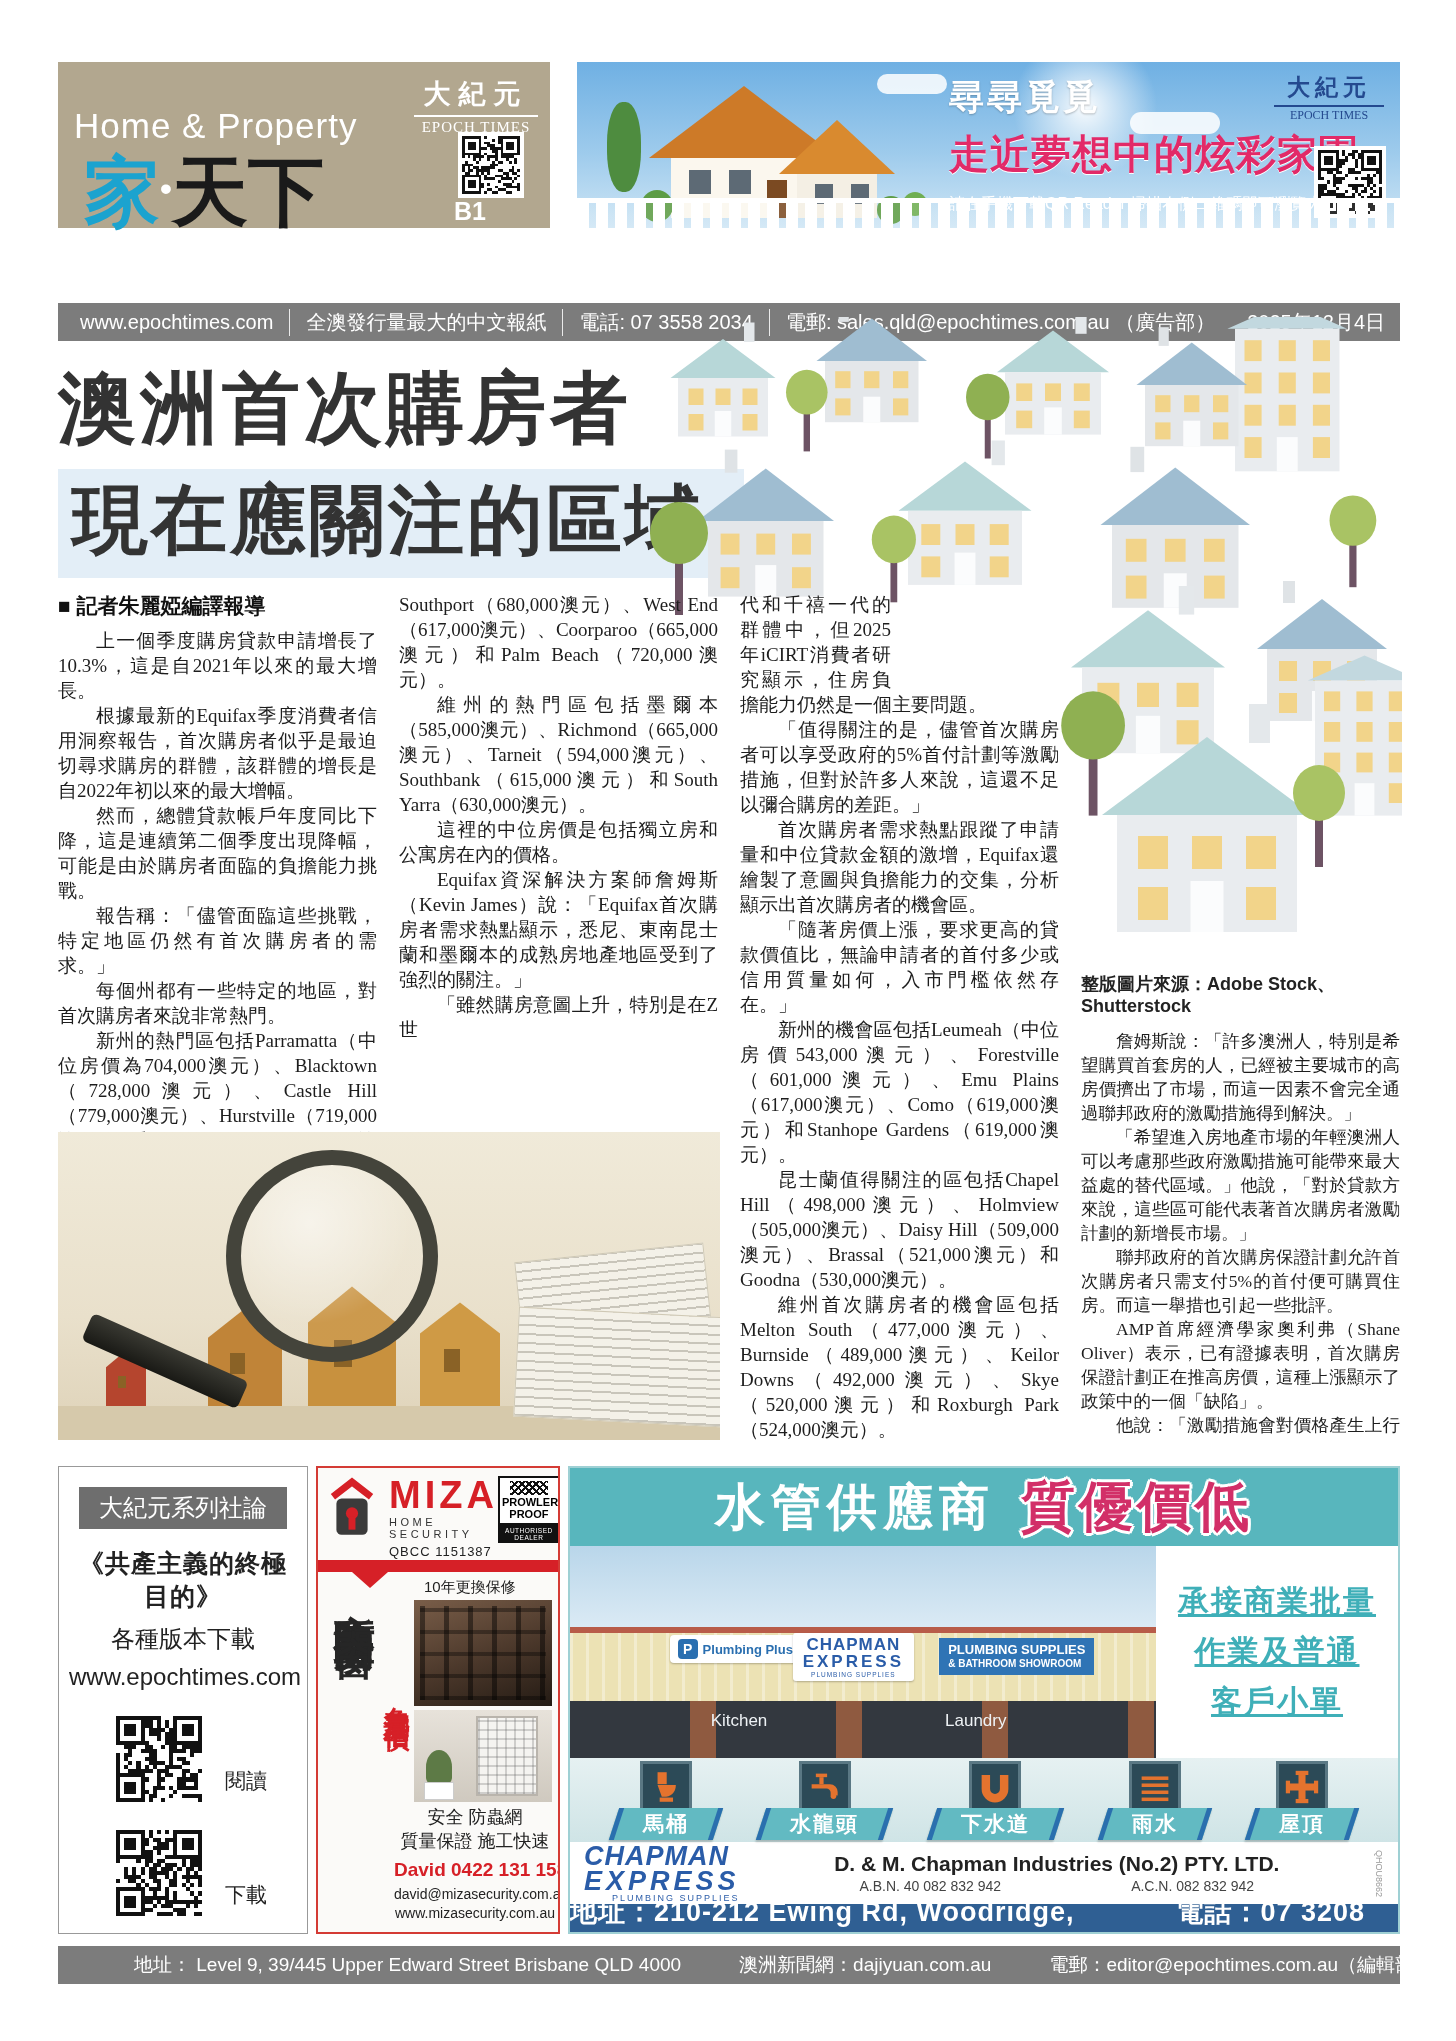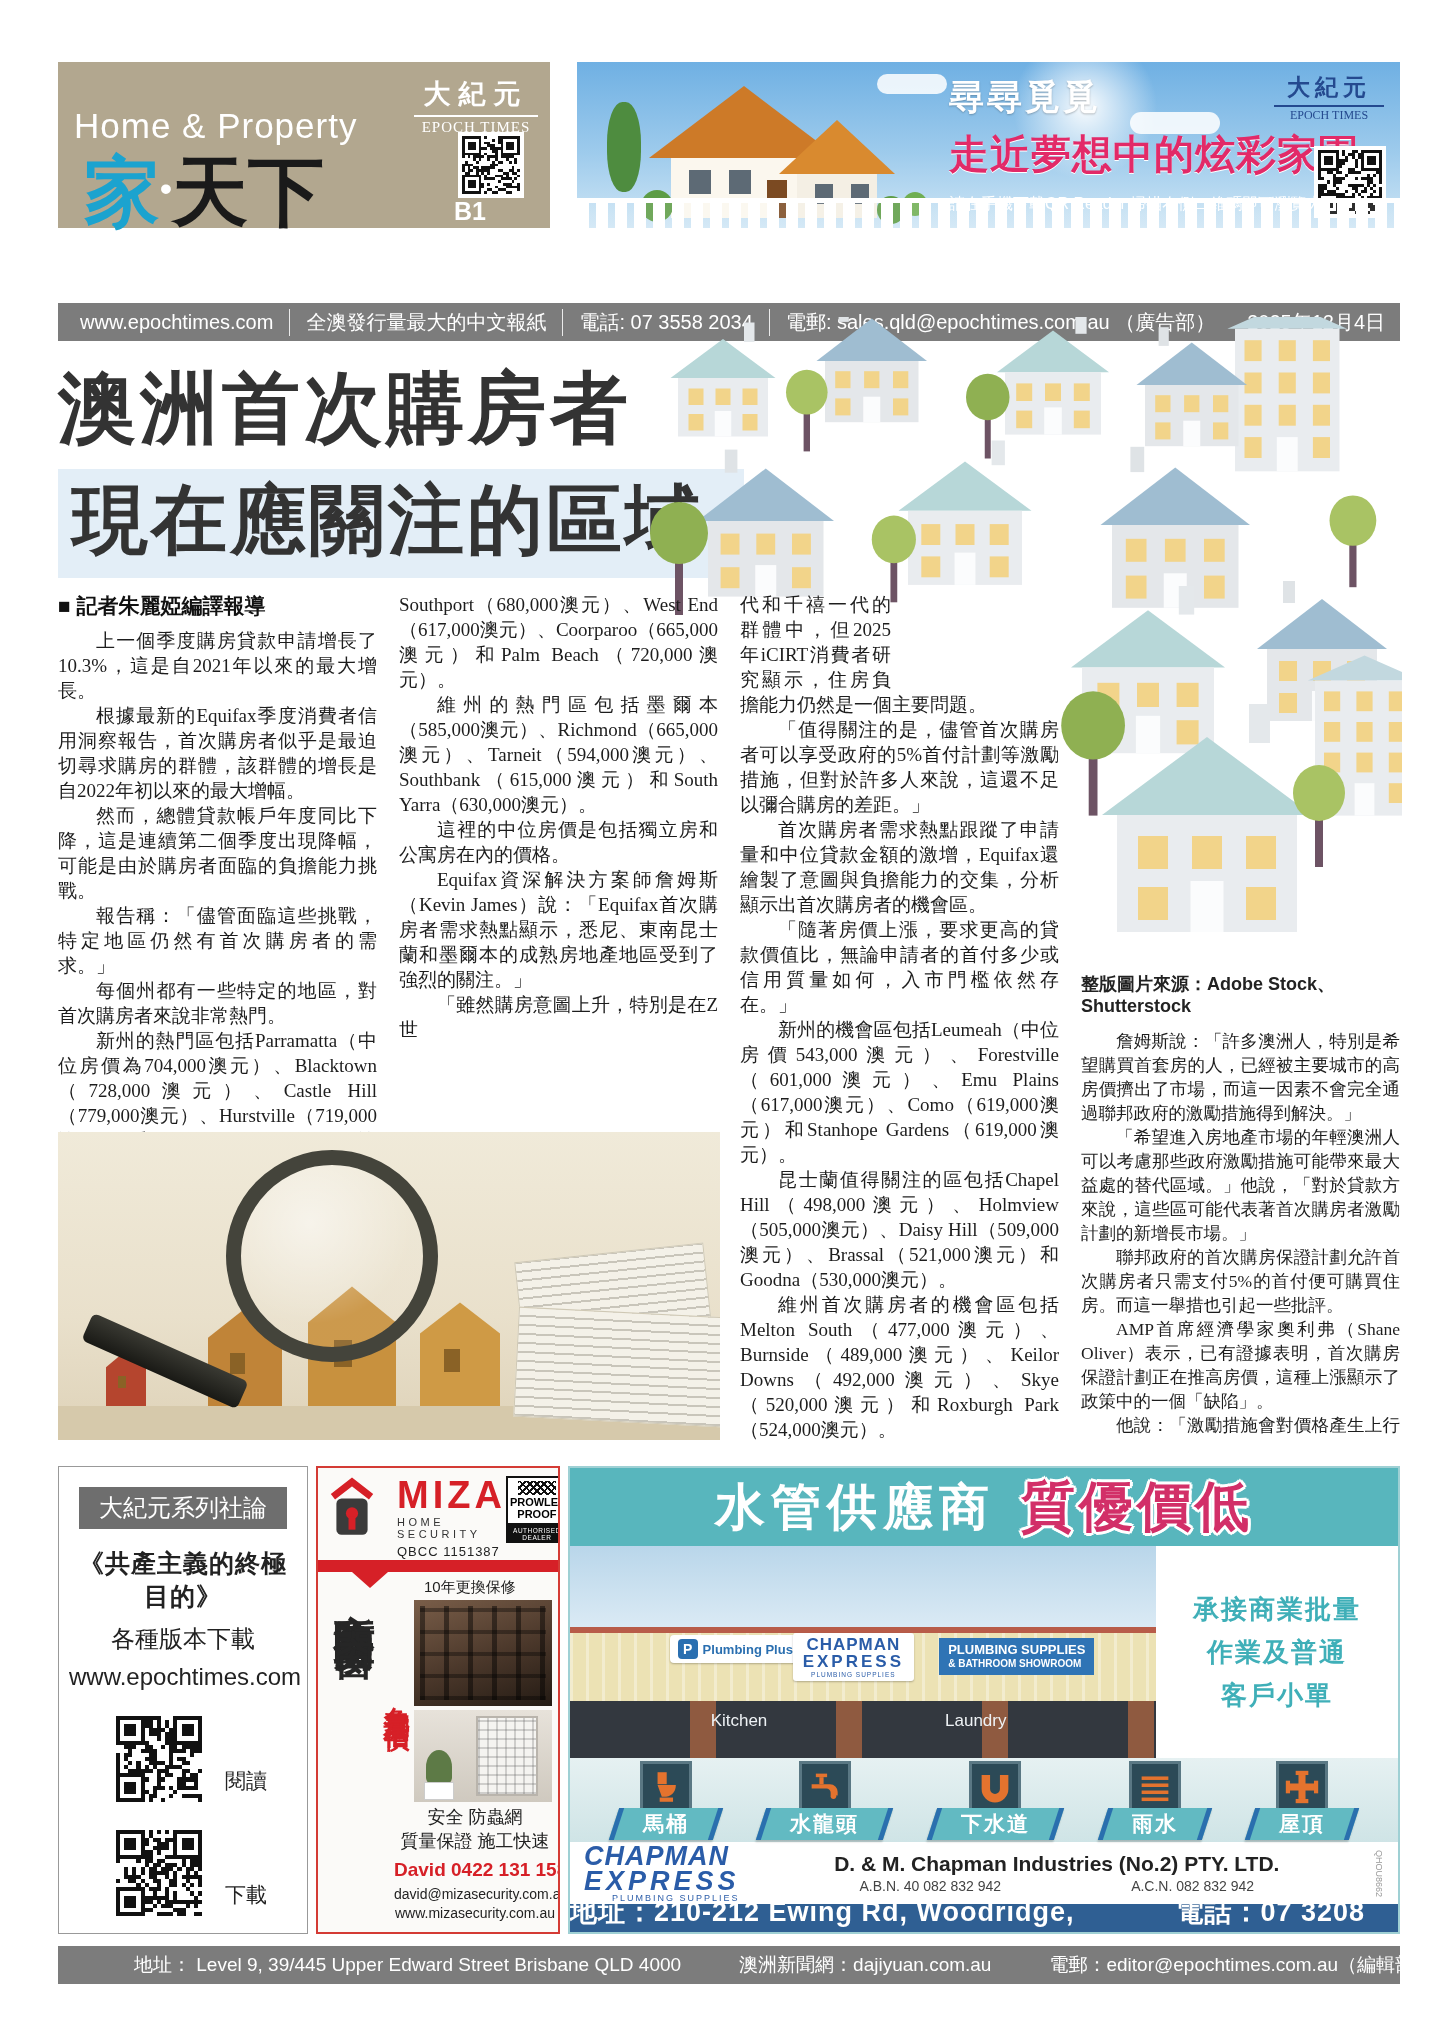--- a/index.html
+++ b/index.html
@@ -82,21 +82,21 @@
   .ad-epoch .t1 { font-size:25px; font-weight:bold; color:#222; letter-spacing:1px; }
   .ad-epoch .t2 { font-size:24px; color:#222; margin-top:10px; }
   .ad-epoch .t3 { font-size:24px; color:#222; margin-top:8px; }
   .qr-row { display:flex; align-items:center; margin:22px 0 0 44px; text-align:left; }
   .qr-row .qr { width:92px; height:92px; padding:3px; flex:none; }
   .qr-row .lbl { font-size:21px; color:#222; margin-left:20px; align-self:flex-end; padding-bottom:10px; }
   
   .ad-miza { width:244px; flex:none; border:2px solid #d43b35; position:relative; background:#fbfaf8; overflow:hidden; }
   .miza-top { display:flex; align-items:flex-start; padding:8px 6px 0 8px; height:92px; }
   .miza-lock { width:52px; height:64px; flex:none; }
-  .miza-name { margin-left:19px; }
+  .miza-name { margin-left:11px; }
   .miza-name .n1 { color:#d62027; font-weight:bold; font-size:38px; letter-spacing:4px; line-height:1; }
   .miza-name .n2 { color:#333; font-size:11px; letter-spacing:3.5px; margin-top:2px; }
   .miza-name .n3 { color:#222; font-size:13px; letter-spacing:1px; margin-top:4px; }
   .prowler { margin-left:auto; width:62px; text-align:center; flex:none; }
   .prowler .pbox { border:2px solid #111; background:#fff; padding:3px 2px 2px; }
   .prowler .pat { height:14px; background:repeating-linear-gradient(45deg,#111 0 2px,transparent 2px 5px), repeating-linear-gradient(-45deg,#111 0 2px,transparent 2px 5px); margin:0 8px 2px; }
   .prowler .p1 { font-weight:bold; font-size:11px; line-height:1.05; }
   .prowler .p2 { background:#111; color:#fff; font-size:6.5px; padding:2px 0; letter-spacing:.5px; }
   .miza-bar { height:12px; background:#d62027; position:relative; }
   .miza-bar::after { content:""; position:absolute; left:34px; top:12px; border:18px solid transparent; border-top:16px solid #d62027; }
@@ -129,21 +129,21 @@
   .signA .pp { width:20px; height:20px; background:#2a6fb0; color:#fff; font-weight:bold; border-radius:4px; text-align:center; line-height:20px; font-size:14px; }
   .signA .pt { color:#2a6fb0; font-weight:bold; font-size:13px; line-height:1; }
   .signB { position:absolute; left:38%; top:41%; background:#fff; border-radius:3px; padding:3px 10px; text-align:center; color:#2a5ca8; box-shadow:0 1px 2px rgba(0,0,0,.25); }
   .signB .cb1 { font-weight:900; font-size:17px; letter-spacing:1px; line-height:1; }
   .signB .cb2 { font-weight:900; font-size:17px; letter-spacing:3px; line-height:1; }
   .signB .cb3 { font-size:6.5px; letter-spacing:1px; margin-top:1px; }
   .signC { position:absolute; left:63%; top:43%; background:#2f74b5; color:#fff; padding:5px 9px; text-align:left; }
   .signC .s1 { font-weight:bold; font-size:13px; line-height:1.15; }
   .signC .s2 { font-weight:bold; font-size:10px; line-height:1.2; }
   .promo { width:242px; flex:none; background:#fff; display:flex; flex-direction:column; align-items:center; justify-content:center; gap:8px; }
-  .promo div { color:#3fafb8; font-weight:900; font-size:26px; letter-spacing:2px; }
+  .promo div { color:#3fafb8; font-weight:900; font-size:31px; letter-spacing:2px;text-decoration:underline; }
   .plumb-band { height:84px; flex:none; background:linear-gradient(180deg,#e6f1f2,#cfe4e6); display:flex; justify-content:space-evenly; align-items:flex-start; padding-top:3px; }
   .cat { display:flex; flex-direction:column; align-items:center; }
   .cat-icon { width:52px; height:52px; background:#2c4a57; border:3px solid #5a7884; display:flex; align-items:center; justify-content:center; }
   .cat-icon svg { width:38px; height:38px; }
   .cat-chip { margin-top:-5px; background:#62bac2; border-left:5px solid #2a6fae; border-right:5px solid #2a6fae; transform:skewX(-18deg); padding:2px 24px; box-shadow:0 2px 2px rgba(0,0,0,.2); }
   .cat-chip span { display:inline-block; transform:skewX(18deg); color:#fff; font-weight:bold; font-size:21px; letter-spacing:2px; }
   .plumb-strip { height:62px; flex:none; background:#fff; display:flex; align-items:center; padding:4px 14px; }
   .chap-logo { color:#2a5ca8; font-style:italic; line-height:.92; flex:none; }
   .chap-logo .l1 { font-weight:900; font-size:27px; letter-spacing:1px; }
   .chap-logo .l2 { font-weight:900; font-size:27px; letter-spacing:4px; }

